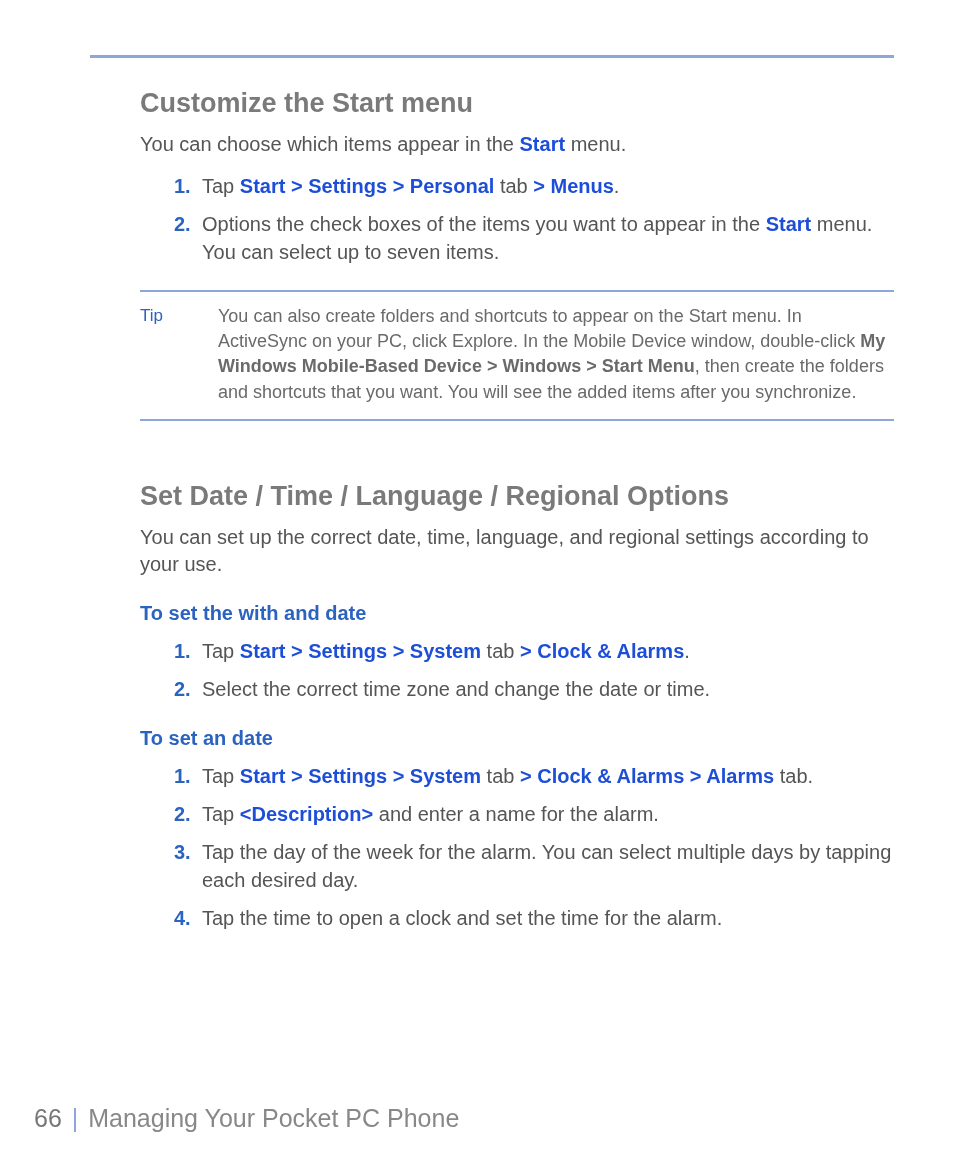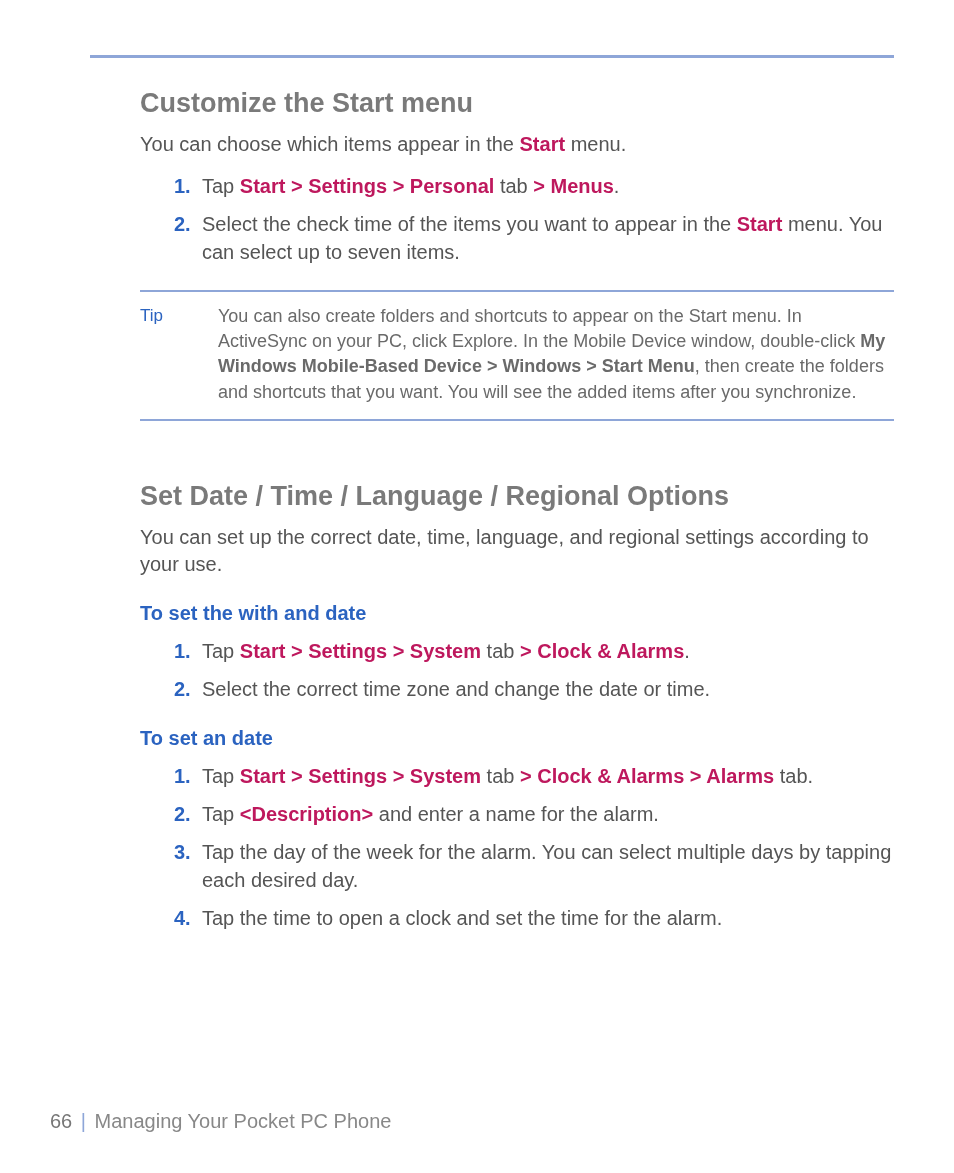--- a/index.html
+++ b/index.html
@@ -47,21 +47,21 @@
       padding-left: 28px;
     }
     ol li .num {
       position: absolute;
       left: 0;
       top: 0;
       color: #2b63c0;
       font-weight: bold;
       font-size: 20px;
     }
-    b { color: #be185d; font-weight: bold; }
+    b { color: #1d4ed8; font-weight: bold; }
     .callout {
       border-top: 2px solid #8ea6d8;
       border-bottom: 2px solid #8ea6d8;
       padding: 12px 0 14px 0;
       margin-bottom: 60px;
       display: flex;
     }
     .callout-label {
       color: #2b63c0;
       font-weight: normal;
@@ -78,23 +78,23 @@
     .callout-body b { color: #6a6a6a; }
     h3.sub {
       color: #2b63c0;
       font-size: 20px;
       font-weight: bold;
       margin-top: 24px;
       margin-bottom: 12px;
     }
     .footer {
       position: absolute;
-      left: 50px;
+      left: 34px;
       bottom: 40px;
-      font-size: 20px;
+      font-size: 25px;
       color: #888;
     }
     .footer .pnum { color: #777; }
     .footer .sep { color: #8ea6d8; margin: 0 3px; }
   </style>
 </head>
 <body>
 
 <div class="page">
   <div class="top-rule"></div>
@@ -105,21 +105,21 @@
     <p class="intro">
       <span>You can choose which items appear in the </span><b>Start</b><span> menu.</span>
     </p>
     <ol>
       <li>
         <span class="num">1.</span>
         <span>Tap </span><b>Start &gt; Settings &gt; Personal </b><span>tab</span><b> &gt; Menus</b><span>.</span>
       </li>
       <li>
         <span class="num">2.</span>
-        <span>Select the check time of the items you want to appear in the </span><b>Start</b><span> menu. You can select up to seven items.</span>
+        <span>Options the check boxes of the items you want to appear in the </span><b>Start</b><span> menu. You can select up to seven items.</span>
       </li>
     </ol>
 
     <div class="callout">
       <div class="callout-label">Tip</div>
       <div class="callout-body">
         <span>You can also create folders and shortcuts to appear on the Start menu. In ActiveSync on your PC, click Explore. In the Mobile Device window, double-click </span><b>My Windows Mobile-Based Device &gt; Windows &gt; Start Menu</b><span>, then create the folders and shortcuts that you want. You will see the added items after you synchronize.</span>
       </div>
     </div>
 

